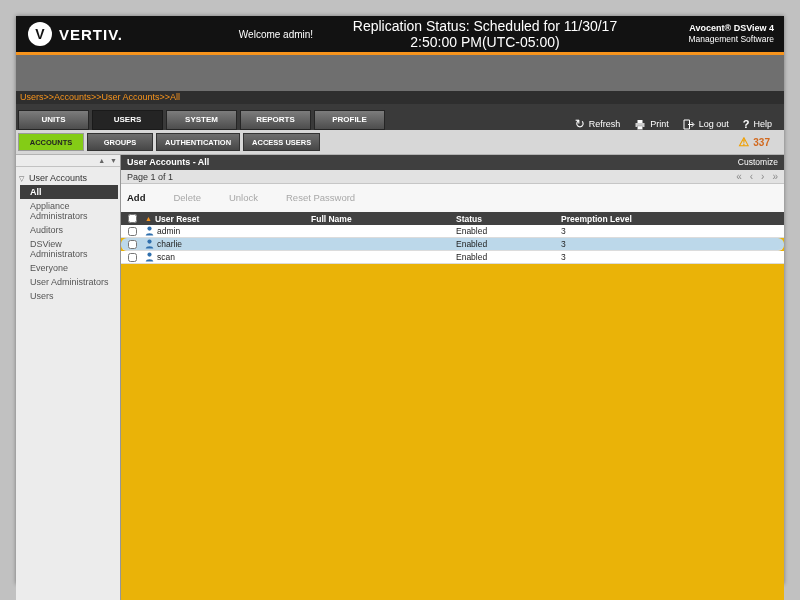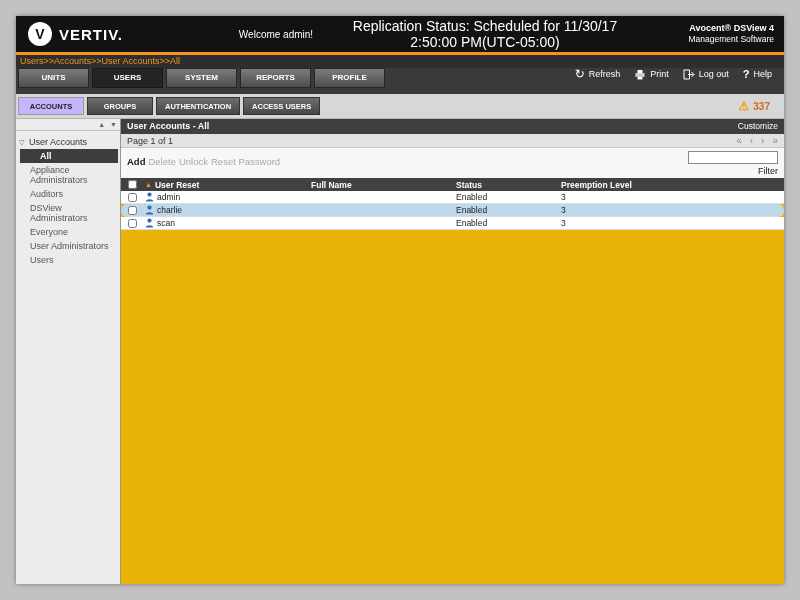--- a/index.html
+++ b/index.html
@@ -14,60 +14,60 @@
   .brand { font-weight: bold; font-size: 15px; letter-spacing: 1px; }
   .welcome { width: 140px; text-align: center; font-size: 10px; }
   .replication { flex: 1; text-align: center; font-size: 14px; }
   .product { width: 160px; padding-right: 10px; text-align: right; line-height: 1.3; }
   .product .t1 { font-weight: bold; font-size: 9px; }
   .product .t2 { font-size: 8.5px; }
 
   .orange-line { height: 3px; background: #f7941d; }
 
   
-  .breadcrumb-bar { height: 13px; background: #2e2e2e; color: #f7941d; font-size: 9px; line-height: 13px; padding-left: 4px; }
-
-  
-  .tabbar { height: 26px; background: #3a3a3a; display: flex; align-items: flex-start; padding-left: 2px; }
+  .breadcrumb-bar { height: 13px; background: #2e2e2e; color: #f7941d; font-size: 9px; line-height: 13px; padding-left: 4px; margin-top: 36px; }
+
+  
+  .tabbar { height: 26px; background: #3a3a3a; display: flex; align-items: flex-end; padding-left: 2px; }
   .tab { width: 71px; height: 20px; line-height: 18px; text-align: center; color: #fff; font-size: 8px; font-weight: bold; background: linear-gradient(#7c7c7c, #4d4d4d); border: 1px solid #252525; margin-right: 3px; cursor: pointer; }
   .tab.selected { background: #242424; border-color: #1a1a1a; }
   .top-actions { margin-left: auto; display: flex; align-items: center; gap: 14px; padding-right: 12px; color: #fff; font-size: 9px; }
   .action { display: flex; align-items: center; gap: 4px; cursor: pointer; }
   .refresh-glyph { font-size: 12px; line-height: 10px; }
   .help-glyph { font-weight: bold; font-size: 11px; }
 
   
   .subtabbar { height: 25px; background: #d7d7d7; border-bottom: 1px solid #b3b3b3; display: flex; align-items: center; padding-left: 2px; }
   .subtab { min-width: 66px; padding: 0 8px; height: 18px; line-height: 17px; text-align: center; color: #fff; font-size: 7.5px; font-weight: bold; background: linear-gradient(#6e6e6e, #474747); border: 1px solid #333; margin-right: 3px; cursor: pointer; }
-  .subtab.selected { background: #c4b5fd; color: #222; border-color: #9a9a9a; }
+  .subtab.selected { background: #84cc16; color: #222; border-color: #9a9a9a; }
   .alert-badge { margin-left: auto; padding-right: 14px; display: flex; align-items: center; gap: 4px; font-size: 10px; font-weight: bold; color: #d2691e; }
   .warning-glyph { color: #f0a000; font-size: 12px; }
 
   
   .content { display: flex; height: 465px; }
 
   
   .sidebar { width: 105px; background: #ececec; border-right: 1px solid #969696; font-size: 9px; color: #555; }
   .scrollhead { height: 12px; border-bottom: 1px solid #c2c2c2; text-align: right; padding-right: 3px; color: #666; font-size: 7px; line-height: 12px; }
   .scrollhead span { cursor: pointer; margin-left: 3px; }
   .tree { padding-top: 4px; }
   .tree-root { padding: 2px 2px 2px 3px; color: #333; cursor: pointer; }
   .tree-expander { font-size: 7px; color: #666; margin-right: 2px; }
   .tree-item { padding: 2px 2px 2px 14px; cursor: pointer; }
-  .tree-item.selected { background: #3d3d3d; color: #fff; font-weight: bold; margin: 0 2px 0 4px; padding-left: 20px; }
+  .tree-item.selected { background: #3d3d3d; color: #fff; font-weight: bold; margin: 0 2px 0 4px; padding-left: 10px; }
 
   
   .main { flex: 1; background: #eab308; display: flex; flex-direction: column; }
   .titlebar { height: 15px; background: #3f3f3f; color: #fff; font-size: 9px; font-weight: bold; line-height: 15px; display: flex; justify-content: space-between; padding: 0 6px; }
   .customize { font-weight: normal; font-size: 8.5px; cursor: pointer; }
   .pageinfo { height: 14px; background: #e2e2e2; border-bottom: 1px solid #c6c6c6; color: #333; font-size: 9px; line-height: 14px; display: flex; justify-content: space-between; padding: 0 6px; }
   .pager { color: #8a8a8a; display: flex; gap: 8px; font-size: 10px; }
   .pager span { cursor: pointer; }
   .toolbar { background: #f7f7f7; padding: 3px 6px 2px; display: flex; justify-content: space-between; align-items: flex-start; min-height: 28px; }
-  .tool-links { display: flex; gap: 3px; font-size: 9.5px; padding-top: 5px; text-align: right; }
+  .tool-links { display: flex; gap: 28px; font-size: 9.5px; padding-top: 5px; text-align: right; }
   .tool-links .enabled { color: #1a1a1a; font-weight: bold; cursor: pointer; }
   .tool-links .disabled { color: #a8a8a8; }
   .filter-box { display: flex; flex-direction: column; align-items: flex-end; }
   .filter-box input { width: 90px; height: 13px; border: 1px solid #8a8a8a; font-size: 9px; padding: 0 2px; background: #fff; }
   .filter-label { font-size: 9px; color: #222; margin-top: 2px; cursor: pointer; }
 
   
   .thead, .trow { display: flex; align-items: center; height: 13px; font-size: 8.5px; }
   .thead { background: #414141; color: #fff; font-weight: bold; }
   .c0 { width: 22px; display: flex; justify-content: center; align-items: center; }
@@ -189,24 +189,20 @@
           <span>»</span>
         </span>
       </div>
       <div class="toolbar">
         <div class="tool-links">
           <span class="enabled">Add</span>
           <span class="disabled">Delete</span>
           <span class="disabled">Unlock</span>
           <span class="disabled">Reset Password</span>
         </div>
-        <div class="filter-box">
-          <input type="text" value="" style="">
-          <span class="filter-label">Filter</span>
-        </div>
       </div>
 
       <div class="thead">
         <div class="c0">
           <input type="checkbox" style="">
         </div>
         <div class="c1">
           <span class="sort-arrow">▲</span>
           <span>User Reset</span>
         </div>

